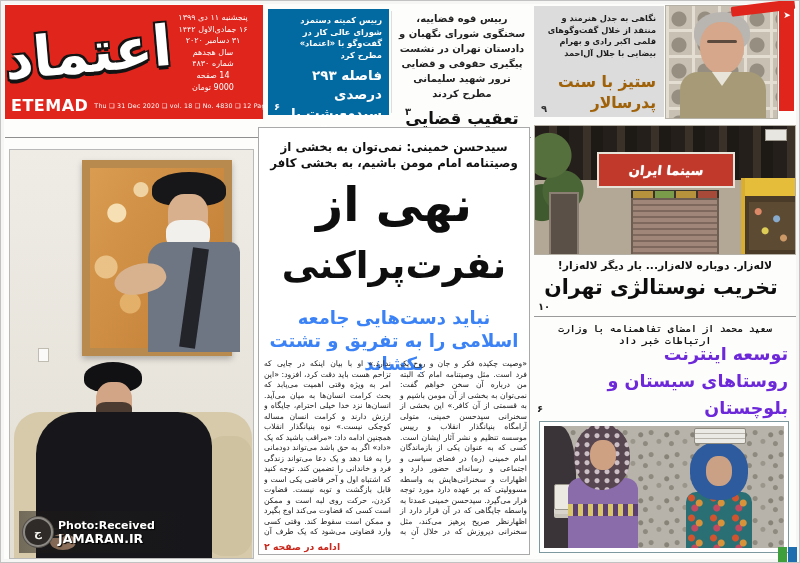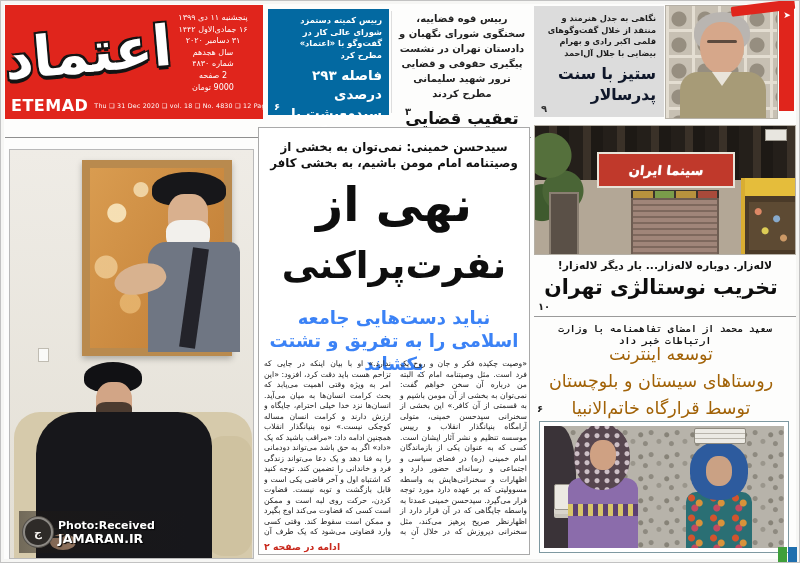--- a/index.html
+++ b/index.html
@@ -27,21 +27,21 @@
   .wage-title{margin-top:5px;font-size:13.5px;line-height:19px;font-weight:bold;text-align:right;}
   .wage-page{left:6px;bottom:3px;color:#fff;font-size:10px;font-weight:bold;}
 
   .trump-col{left:392px;top:10px;width:138px;height:104px;}
   .trump-kicker{font-size:10px;line-height:15px;font-weight:bold;color:#222;text-align:center;padding:0 4px;}
   .trump-title{margin-top:6px;font-size:16.5px;line-height:23px;font-weight:bold;color:#111;text-align:center;}
   .trump-page{left:12px;bottom:-2px;color:#222;font-size:10px;font-weight:bold;}
 
   .culture-box{left:533px;top:5px;width:130px;height:111px;background:#dcdcdc;padding:7px 8px 4px;}
   .culture-kicker{font-size:8.2px;line-height:11.6px;font-weight:bold;color:#1d1d1d;text-align:right;}
-  .culture-title{margin-top:5px;font-size:15.5px;line-height:21px;font-weight:bold;color:#0f172a;
+  .culture-title{margin-top:13px;font-size:15.5px;line-height:21px;font-weight:bold;color:#a16207;
                  text-align:right;text-shadow:0 0 1px #bcbcbc;}
   .culture-page{left:7px;bottom:3px;color:#333;font-size:10px;font-weight:bold;}
 
   
   .portrait{left:664px;top:4px;width:113px;height:114px;background:#c7c0b3;overflow:hidden;border:1px solid #b5b0a6;}
   .blocks{position:absolute;inset:0;
      background-image:
        repeating-linear-gradient(0deg,#e4ded2 0 3px,rgba(0,0,0,0) 3px 26px),
        repeating-linear-gradient(90deg,#e4ded2 0 3px,rgba(0,0,0,0) 3px 26px),
        radial-gradient(circle,#968e80 7px,rgba(0,0,0,0) 8px);
@@ -131,21 +131,21 @@
       radial-gradient(circle at 60% 35%,#8ac 0 3px,rgba(0,0,0,0) 4px),
       radial-gradient(circle at 35% 60%,#dc5 0 3px,rgba(0,0,0,0) 4px),
       radial-gradient(circle at 75% 75%,#c96 0 3px,rgba(0,0,0,0) 4px),#5d4a33;}
   .ac{left:764px;top:128px;width:22px;height:12px;background:#e8e6e0;border:1px solid #9a968c;}
 
   .lz-kicker{left:533px;top:258px;width:262px;font-size:10.8px;font-weight:bold;text-align:center;color:#141414;}
   .lz-title{left:533px;top:274px;width:254px;font-size:20.5px;font-weight:bold;text-align:center;color:#0d0d0d;}
   .lz-page{left:537px;top:300px;font-size:10px;font-weight:bold;color:#222;}
   .rr-rule{left:533px;top:315px;width:262px;height:1px;background:#9a9a9a;}
   .net-kicker{left:533px;top:322px;width:262px;font-size:9.6px;font-weight:bold;text-align:center;color:#141414;font-family:Liberation Mono, monospace;}
-  .net-title{left:533px;top:340px;width:254px;font-size:17.5px;line-height:27px;font-weight:normal;text-align:center;color:#a16207;}
+  .net-title{left:533px;top:340px;width:254px;font-size:17.5px;line-height:27px;font-weight:bold;text-align:right;color:#6d28d9;}
   .net-page{left:536px;top:402px;font-size:10px;font-weight:bold;color:#222;}
 
   .girls-frame{left:538px;top:420px;width:250px;height:132px;border:1px solid #7e98a0;background:#fff;padding:4px;}
   .girls{position:relative;width:100%;height:100%;overflow:hidden;background:
       radial-gradient(circle at 12% 30%,#8e8a80 0 2px,rgba(0,0,0,0) 3px),
       radial-gradient(circle at 42% 70%,#9a968c 0 2px,rgba(0,0,0,0) 3px),
       radial-gradient(circle at 72% 40%,#878378 0 2px,rgba(0,0,0,0) 3px),
       radial-gradient(circle at 90% 80%,#8e8a80 0 2px,rgba(0,0,0,0) 3px),#b7b3aa;background-size:26px 22px;}
   .g-dark{left:-8px;top:0;width:40px;height:100%;background:#3a3338;border-radius:0 40% 0 0;}
   .g1-scarf{left:30px;top:-2px;width:56px;height:66px;background:
@@ -173,21 +173,21 @@
 <div class="page">
 
   <div class="abs masthead">
     <div class="abs logo fa">اعتماد</div>
     <div class="abs mh-dates fa">
       <div>پنجشنبه ۱۱ دی ۱۳۹۹</div>
       <div>۱۶ جمادی‌الاول ۱۴۴۲</div>
       <div>۳۱ دسامبر ۲۰۲۰</div>
       <div>سال هجدهم</div>
       <div>شماره ۴۸۳۰</div>
-      <div>2 صفحه</div>
+      <div>14 صفحه</div>
       <div>9000 تومان</div>
     </div>
     <div class="abs latin-strip">
       <span class="latin-name">ETEMAD</span>
       <span class="latin-info">Thu ❑ 31 Dec 2020 ❑ vol. 18 ❑ No. 4830 ❑ 12 Pages ❑ 50000 Rials</span>
     </div>
   </div>
 
   <div class="abs wage-box fa">
     <div class="wage-kicker">رییس کمیته دستمزد شورای عالی کار در گفت‌وگو با «اعتماد» مطرح کرد</div>

